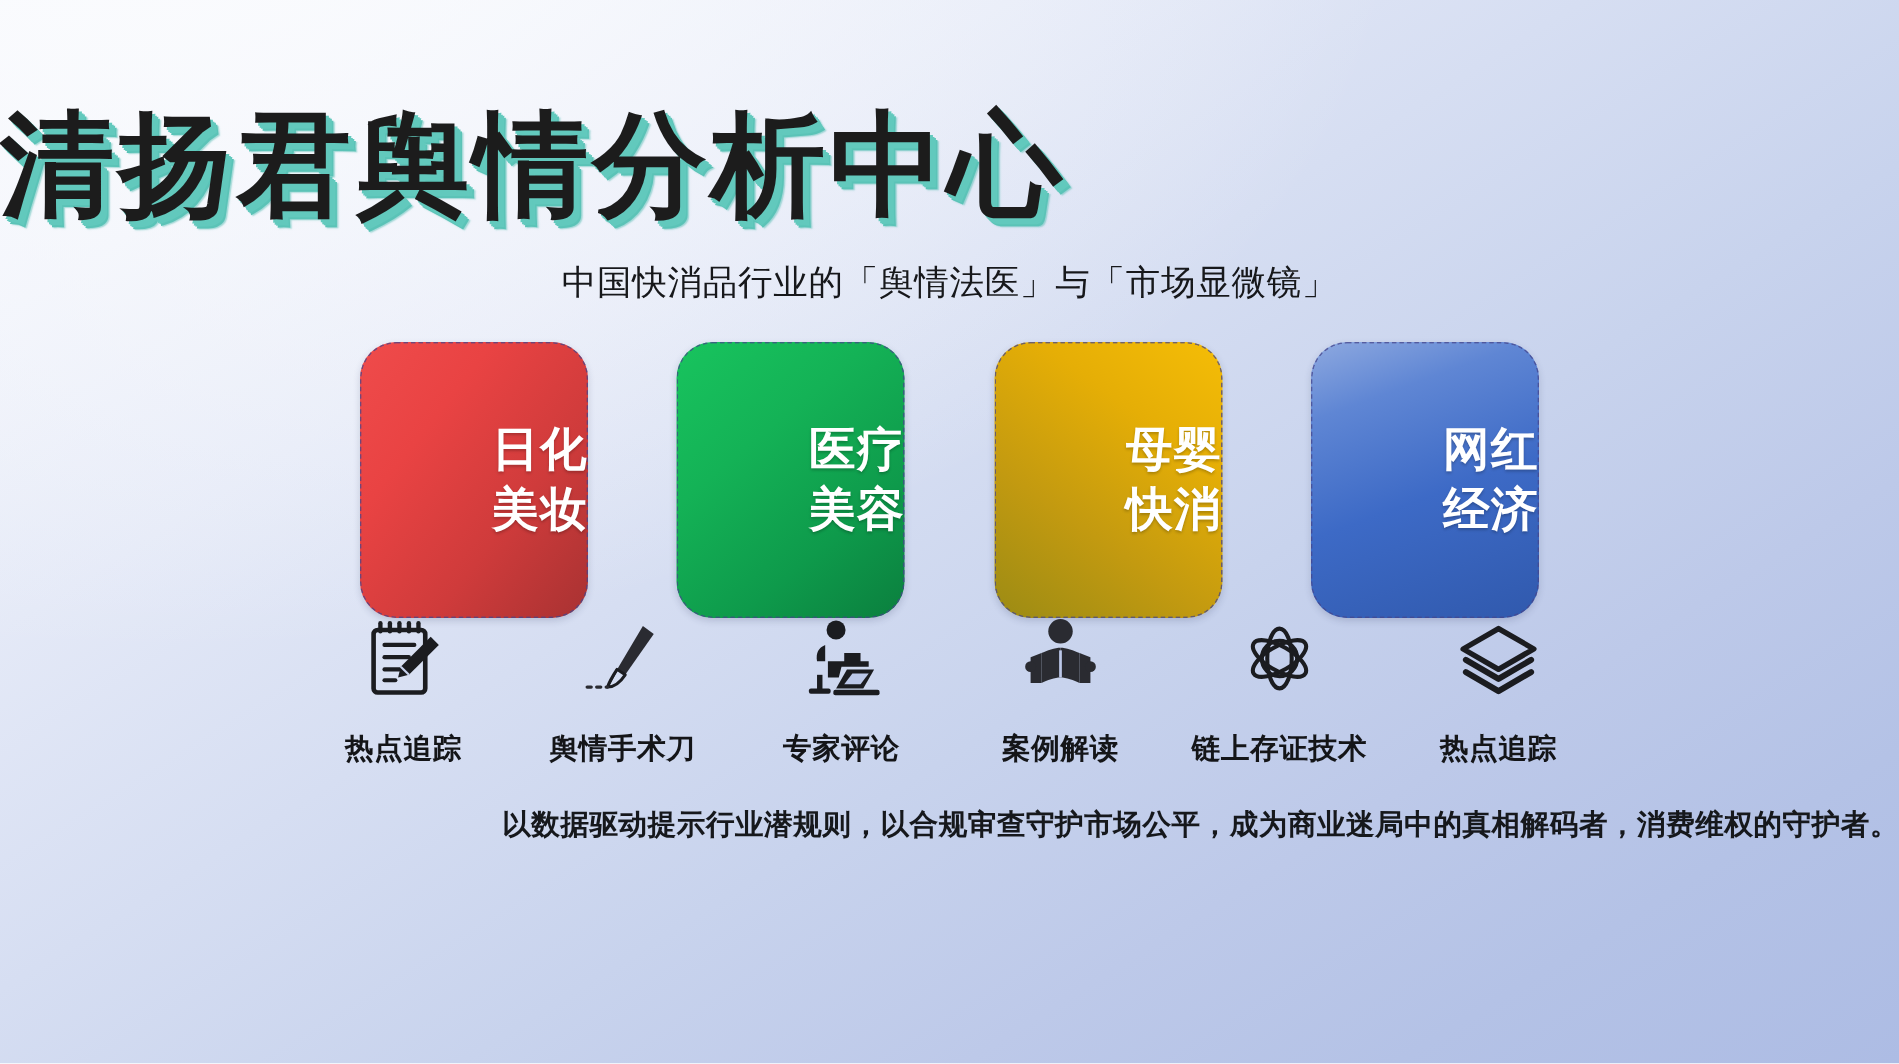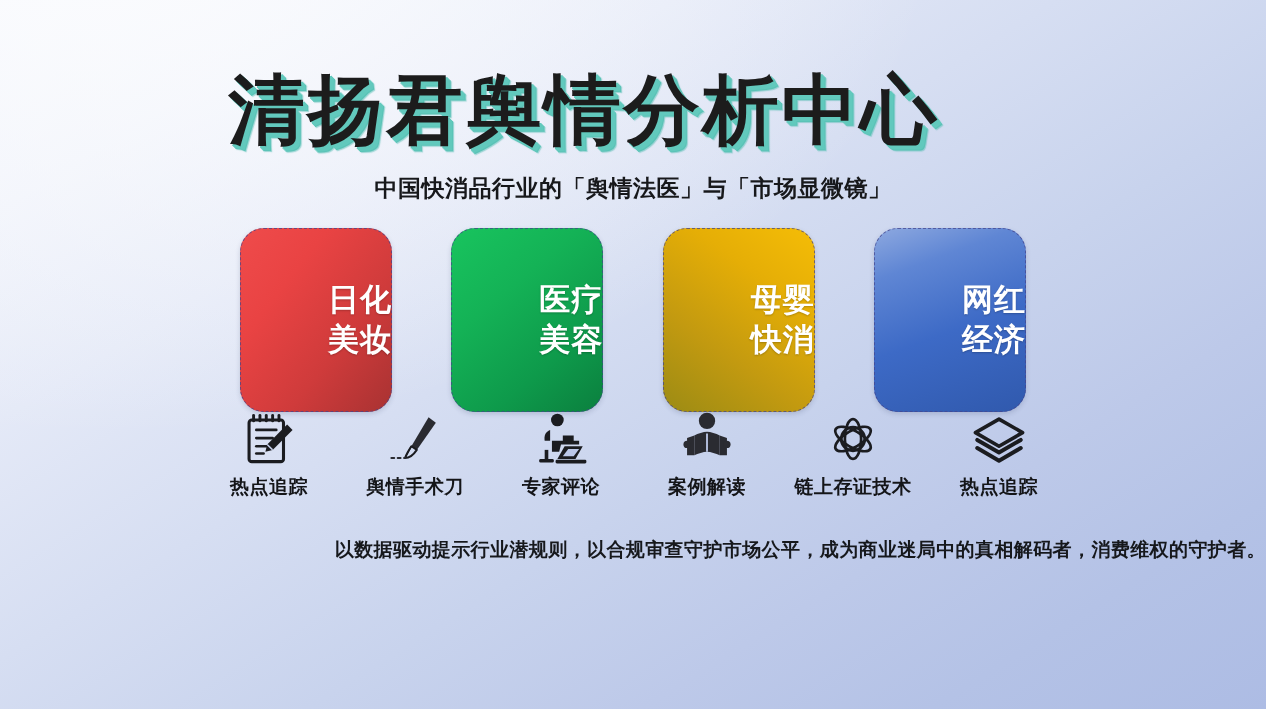--- a/index.html
+++ b/index.html
@@ -30,21 +30,20 @@
         #adbce4 100%);
     overflow: hidden;
   }
 
   
   .title-wrap {
     position: absolute;
     left: 0;
     top: 72px;
     width: 1168px;
-    text-align: center;
   }
   .title {
     display: inline-block;
     font-family: "DejaVu Sans", "Liberation Sans", sans-serif;
     font-size: 76px;
     font-weight: bold;
     line-height: 1.0;
     letter-spacing: 3px;
     color: #1c1c1c;
     text-shadow:
@@ -56,21 +55,21 @@
     white-space: nowrap;
   }
 
   .subtitle {
     position: absolute;
     left: 0;
     top: 173px;
     width: 1266px;
     text-align: center;
     font-size: 23px;
-    font-weight: bold;
+    font-weight: normal;
     color: #17181b;
     letter-spacing: 0.5px;
     white-space: nowrap;
   }
 
   
   .cards {
     position: absolute;
     left: 240px;
     top: 228px;
@@ -132,21 +131,21 @@
     align-items: center;
   }
   .feature-icon {
     height: 62px;
     display: flex;
     align-items: center;
     justify-content: center;
   }
   .feature-icon svg { display: block; }
   .feature-label {
-    margin-top: 4px;
+    margin-top: 16px;
     font-size: 19px;
     font-weight: bold;
     color: #141518;
     white-space: nowrap;
     letter-spacing: 0.5px;
   }
 
   
   .footer {
     position: absolute;

